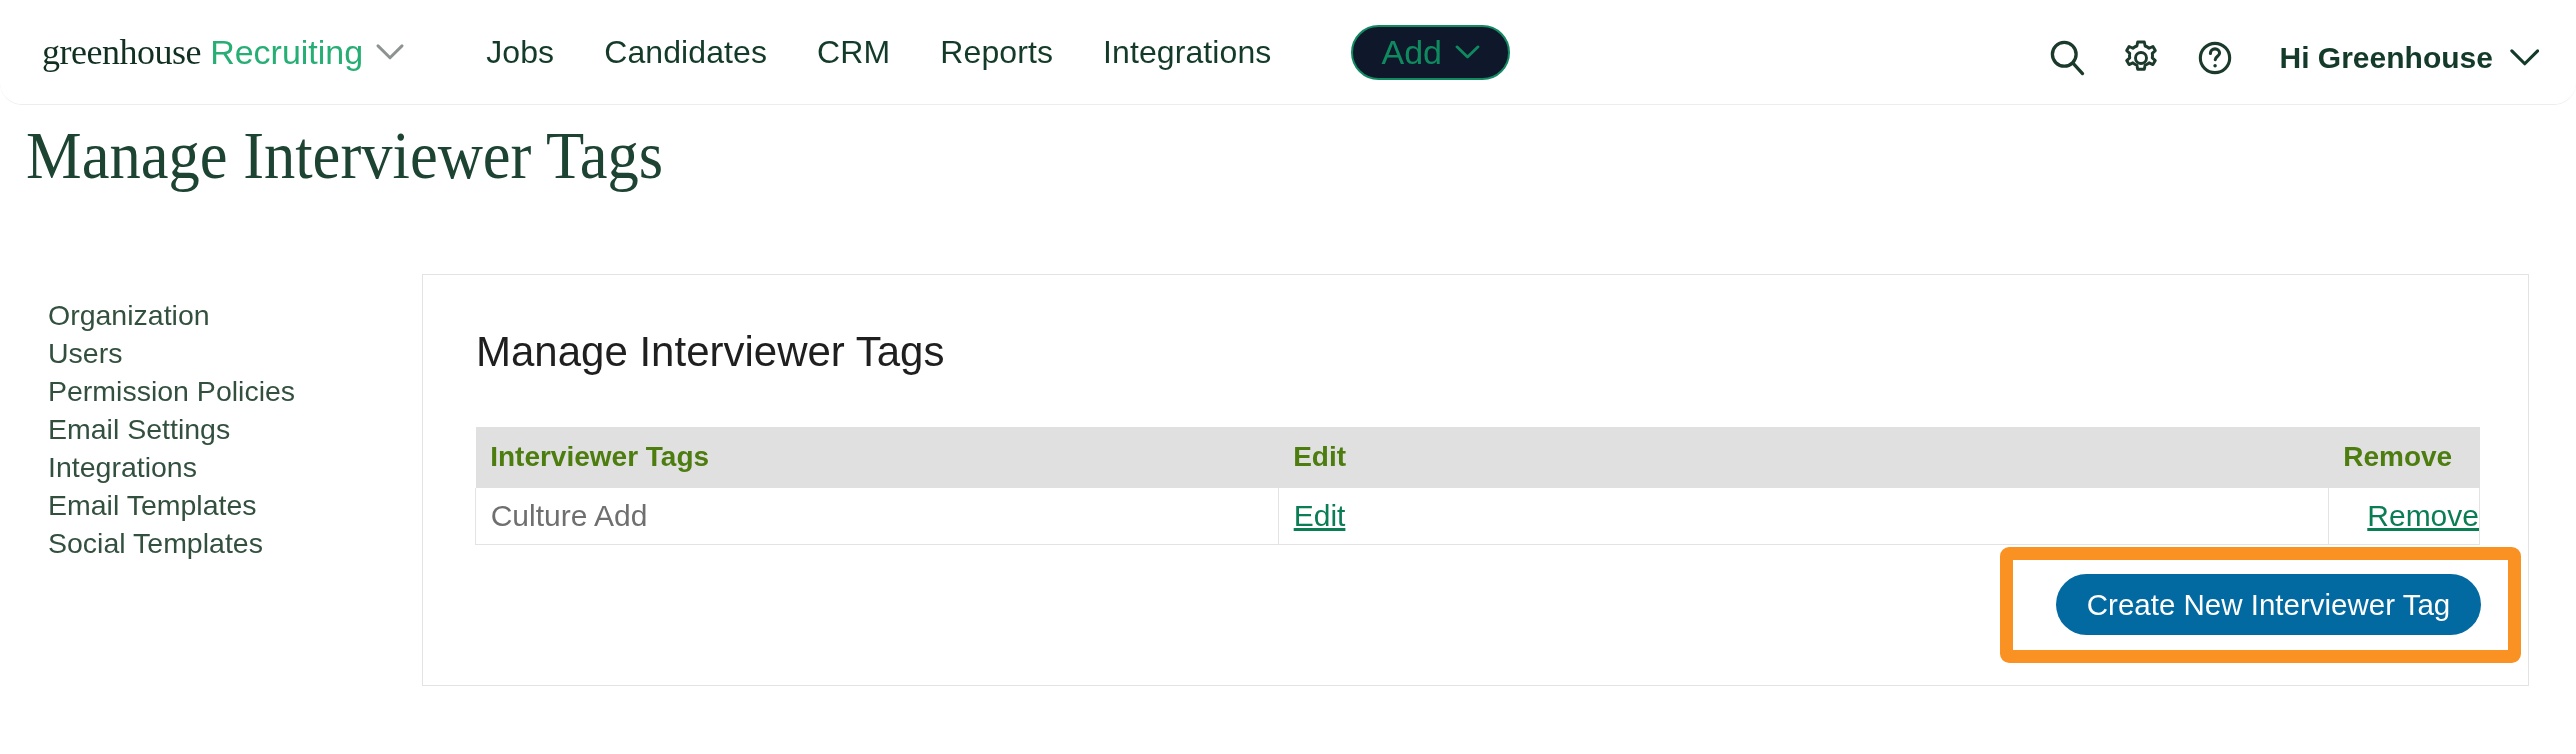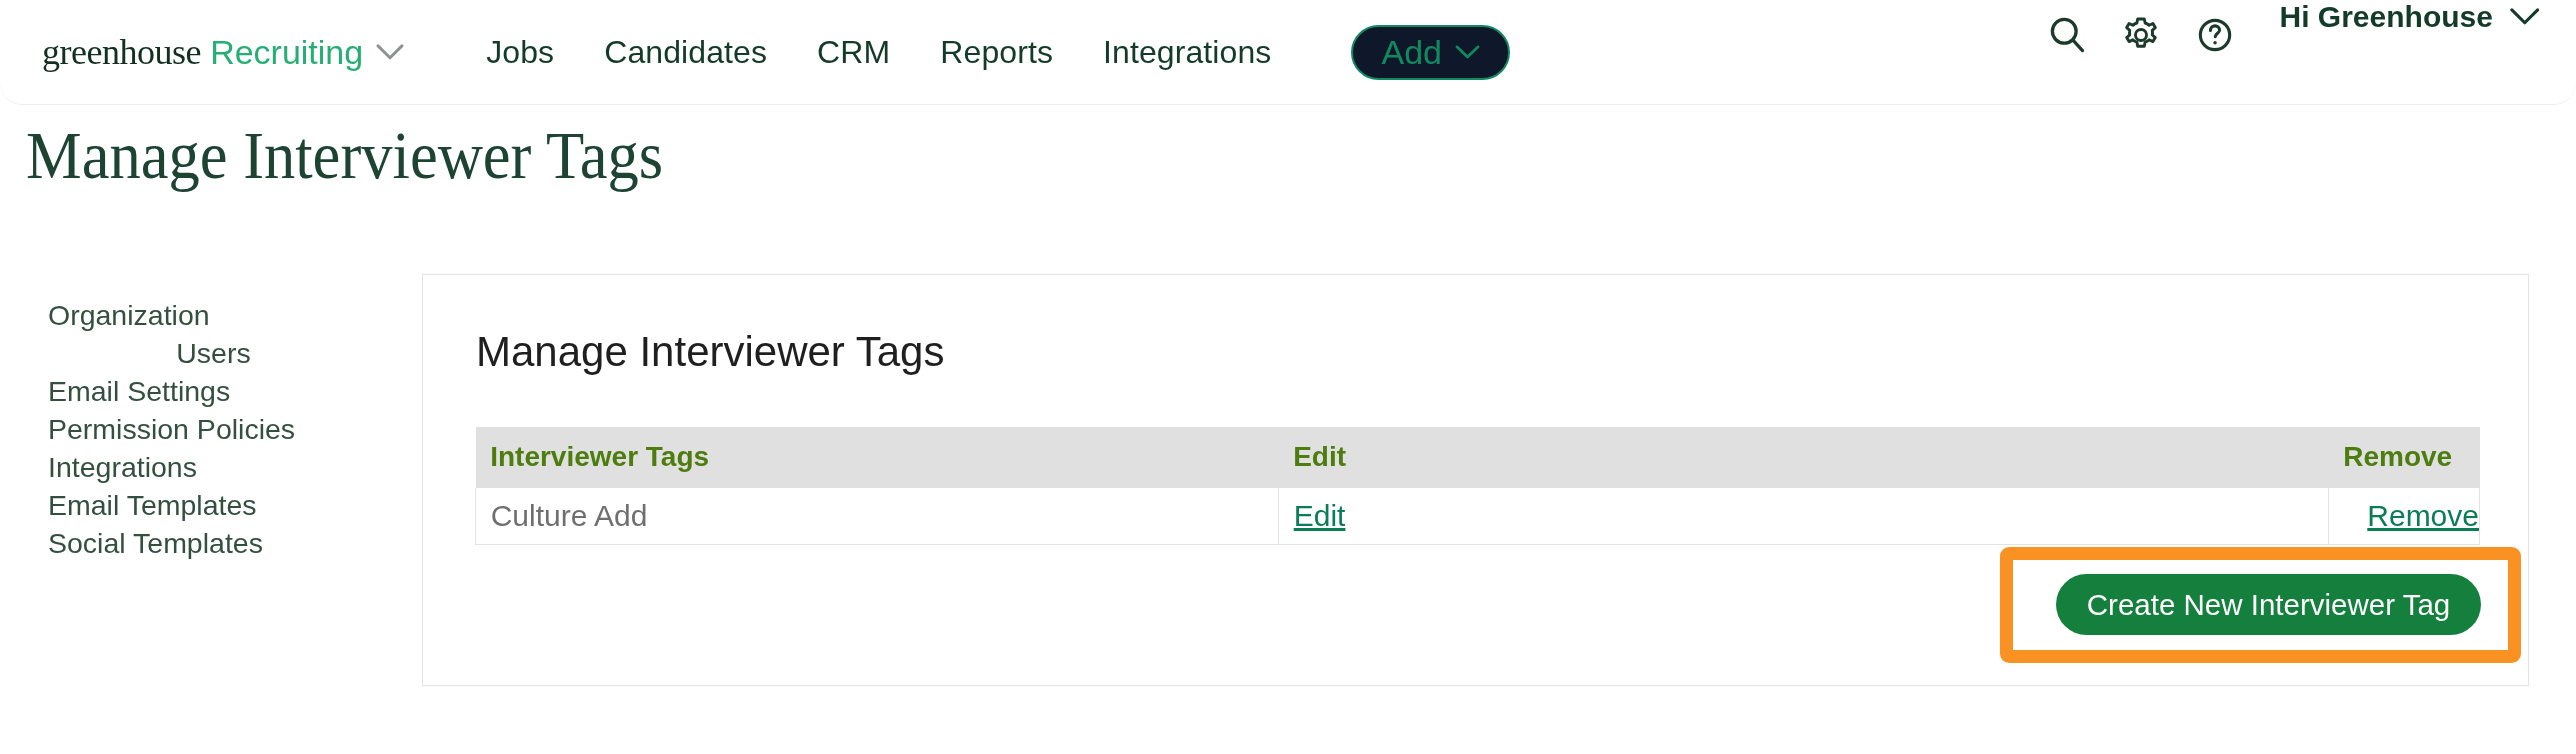--- a/index.html
+++ b/index.html
@@ -80,21 +80,21 @@
     justify-content: center;
     gap: 13px;
     cursor: pointer;
   }
 
   .nav-right {
     position: absolute;
     right: 37px;
     top: 0; height: 115px;
     display: flex;
-    align-items: flex-start;
+    align-items: center;
     gap: 4px;
   }
   .icon-btn {
     width: 70px; height: 70px;
     display: flex; align-items: center; justify-content: center;
     cursor: pointer;
   }
   .greeting {
     display: flex; align-items: center;
     gap: 16.6px;
@@ -198,21 +198,21 @@
     width: 521px; height: 116px;
     border: 13px solid #fa9223;
     border-radius: 9.2px;
     background: transparent;
     pointer-events: none;
   }
   .create-btn {
     position: absolute;
     left: 2056px; top: 574px;
     width: 425px; height: 61px;
-    background: #15803d;
+    background: #0369a1;
     color: #ffffff;
     border: none;
     border-radius: 31px;
     font-size: 29.5px;
     font-family: "Liberation Sans", sans-serif;
     cursor: pointer;
     display: flex;
     align-items: center;
     justify-content: center;
     white-space: nowrap;
@@ -281,23 +281,23 @@
         </span>
       </div>
     </div>
   </div>
 
   <div class="page-title">Manage Interviewer Tags</div>
 
   <div class="sidebar">
     <div class="side-item">Organization</div>
     <div class="side-spacer"></div>
-    <div class="side-item" style="margin-top:0px;text-align:center;">Users</div>
+    <div class="side-item" style="margin-top:0px;">Users</div>
+    <div class="side-item">Permission Policies</div>
     <div class="side-item">Email Settings</div>
-    <div class="side-item">Permission Policies</div>
     <div class="side-item">Integrations</div>
     <div class="side-item">Email Templates</div>
     <div class="side-item">Social Templates</div>
   </div>
 
   <div class="card">
     <div class="card-title">Manage Interviewer Tags</div>
 
     <table class="tbl">
       <thead>

